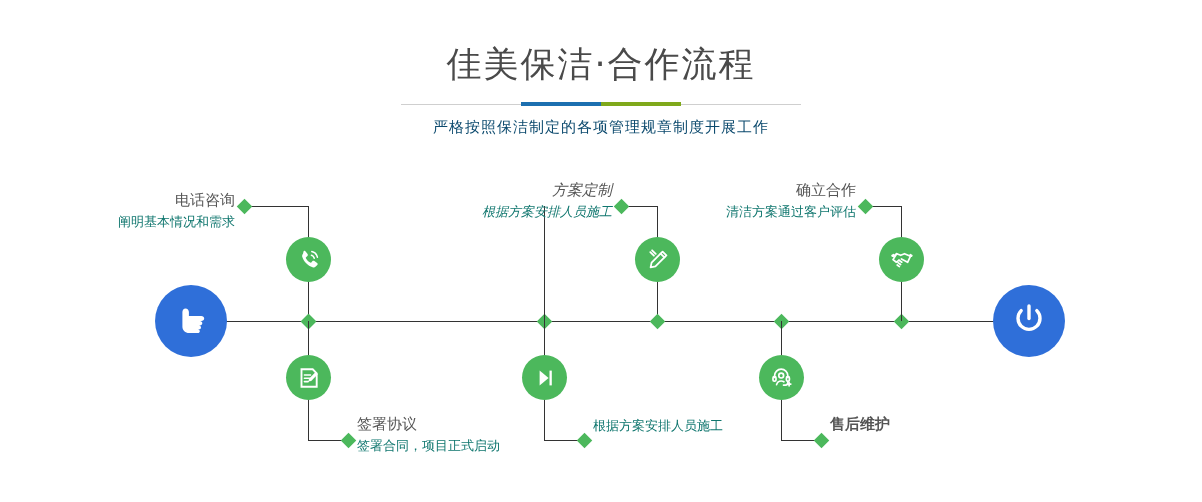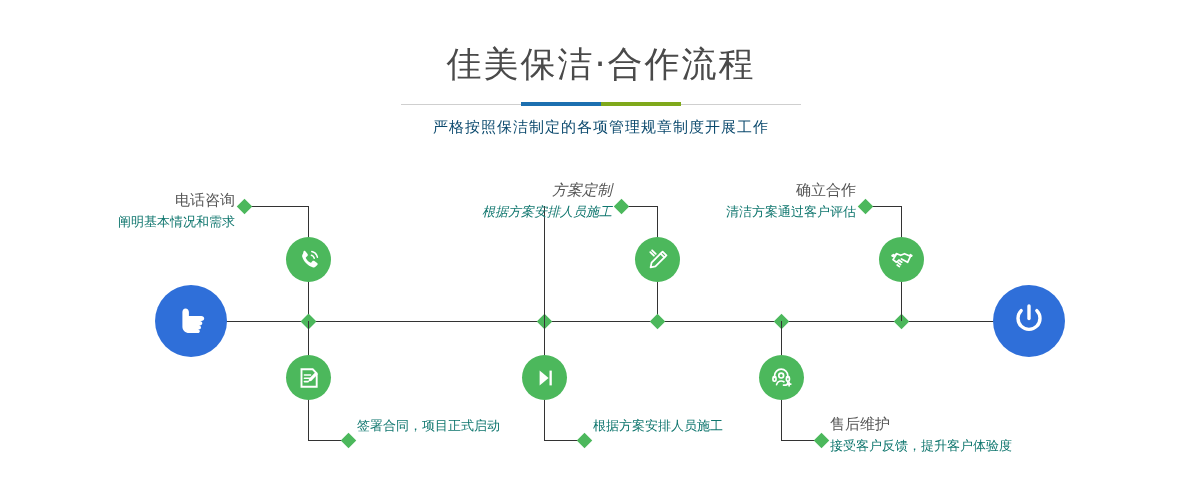--- a/index.html
+++ b/index.html
@@ -122,20 +122,21 @@
         <svg width="26" height="26" viewBox="0 0 26 26">
           <path fill="none" stroke="#ffffff" stroke-width="1.9" d="M5.5 4.3h11.2l4 4v13.4H5.5z"></path>
           <line x1="8.4" y1="10" x2="14.5" y2="10" stroke="#ffffff" stroke-width="1.6" stroke-linecap="round"></line>
           <line x1="8.4" y1="13.3" x2="14" y2="13.3" stroke="#ffffff" stroke-width="1.6" stroke-linecap="round"></line>
           <line x1="8.4" y1="16.6" x2="12.2" y2="16.6" stroke="#ffffff" stroke-width="1.6" stroke-linecap="round"></line>
           <path fill="#ffffff" d="M19.6 7.1l2.2 2.2-6.6 6.6-2.9.7.7-2.9z"></path>
         </svg>
       </span>
     </div>
     <div class="label down" style="left:357px;top:264px;width:230px;">
+      <div class="lead">签署协议</div>
       <div class="sub">签署合同，项目正式启动</div>
     </div>
 
     <div class="diamond" style="left:539px;top:166px;"></div>
     <div class="vline" style="left:544px;top:56px;height:115px;"></div>
     <div class="vline" style="left:657px;top:56px;height:115px;"></div>
     <div class="hline" style="left:620px;top:56px;width:38px;"></div>
     <div class="diamond" style="left:616px;top:51px;"></div>
     <div class="diamond" style="left:652px;top:166px;"></div>
     <div class="stepnode" style="left:635px;top:87px;">
@@ -204,19 +205,18 @@
             <rect x="4" y="11.6" width="3" height="4.6" rx="1.3"></rect>
             <rect x="17.4" y="11.6" width="3" height="4.6" rx="1.3"></rect>
             <path d="M18.9 16.6v1.2c0 1.3-1.1 2.3-2.4 2.3h-2"></path>
             <circle cx="12.2" cy="10.6" r="2.4"></circle>
             <path d="M7.6 19.6c.6-2.3 2.5-3.6 4.6-3.6 1 0 1.9.3 2.7.8"></path>
             <path d="M18.4 19.1h3.4M20.1 17.4v3.4"></path>
           </g>
         </svg>
       </span>
     </div>
-    <div class="label down" style="left:830px;top:264px;width:290px;">
+    <div class="label down" style="left:830px;top:264px;width:290px;font-weight:bold;">
       <div class="lead">售后维护</div>
-      <div class="sub">接受客户反馈，提升客户体验度</div>
     </div>
 
   </div>
 </div>
 
 </body></html>

